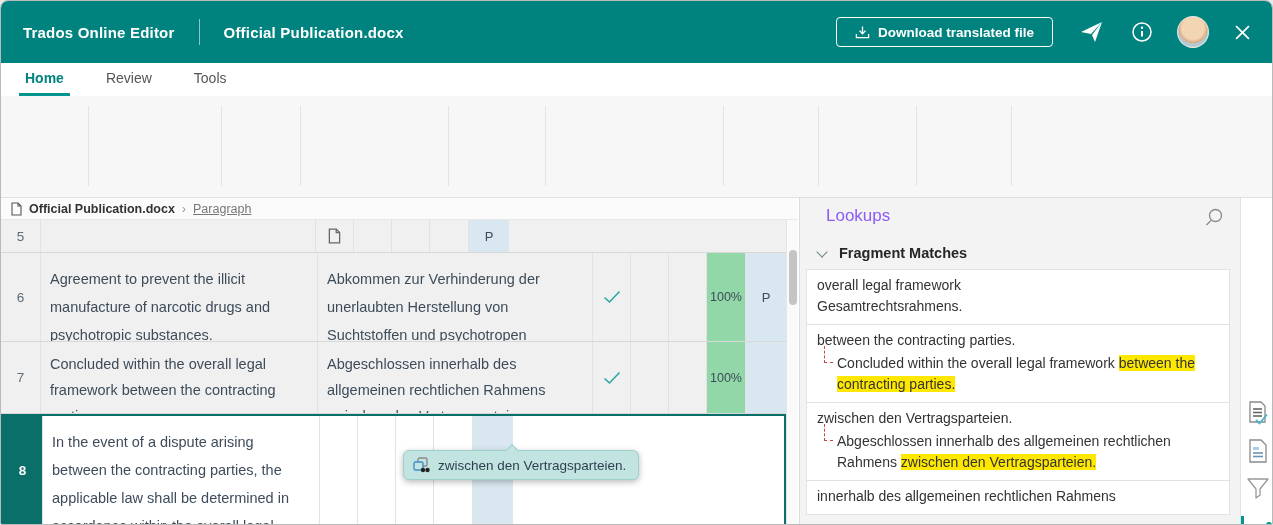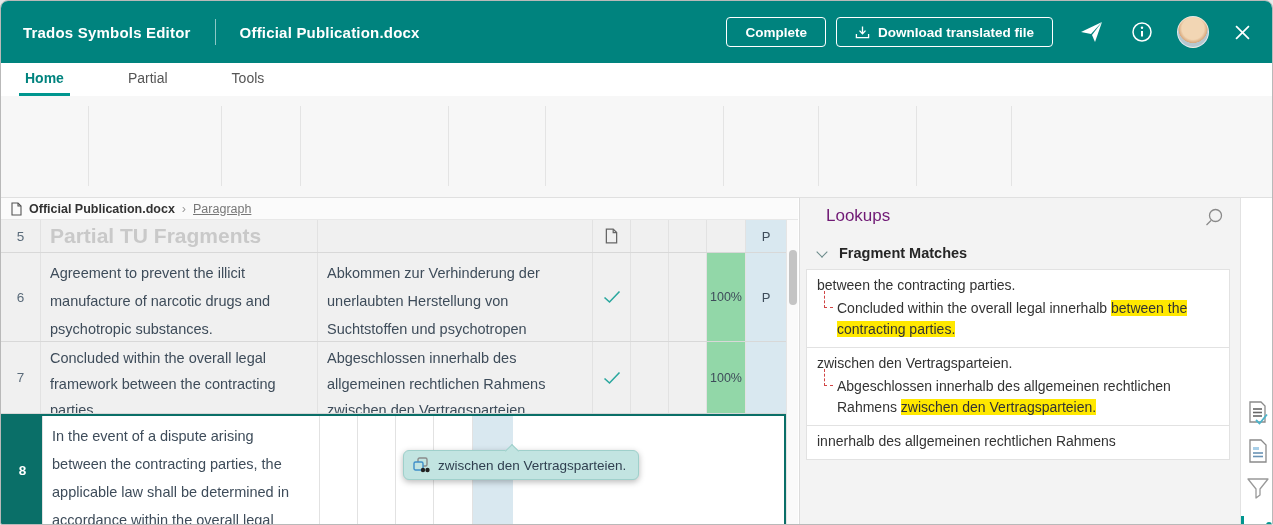--- a/index.html
+++ b/index.html
@@ -18,21 +18,21 @@
   .tb-btn { background:transparent; border:1px solid #fff; border-radius:4px; color:#fff;
     font-family:inherit; font-size:13.5px; font-weight:700; height:30px; padding:0 18px;
     display:flex; align-items:center; gap:8px; cursor:pointer; }
   .tb-btn + .tb-btn { margin-left:10px; }
   .tb-ico { margin-left:26px; display:flex; align-items:center; cursor:pointer; }
   .avatar { width:32px; height:32px; border-radius:50%; margin-left:24px;
     background:radial-gradient(circle at 50% 38%, #f2d6b4 0 46%, #d8a97e 60%, #b7c7cf 62%);
     border:1px solid rgba(255,255,255,.6); }
   
   .tabs { position:absolute; left:0; top:62px; right:0; height:33px; background:#fff;
-    display:flex; align-items:stretch; padding-left:18px;gap:22px; }
+    display:flex; align-items:stretch; padding-left:18px; }
   .tab { font-size:14px; color:#555; padding:0 6px; margin-right:30px; display:flex;
     align-items:center; border-bottom:3px solid transparent; cursor:pointer; }
   .tab.active { color:#00837e; font-weight:700; border-bottom-color:#00968f; }
   
   .ribbon { position:absolute; left:0; top:95px; right:0; height:102px; background:#f7f7f7;
     border-bottom:1px solid #e0e0e0; font-size:13.5px; }
   .rsep { position:absolute; top:10px; height:80px; width:1px; background:#e4e4e4; }
   .glabel { position:absolute; top:176px; font-size:12px; color:#9a9a9a; text-align:center; }
   .rbtn { position:absolute; display:flex; align-items:center; gap:7px; color:#444; cursor:pointer; }
   .rbtn.disabled { color:#c8c8c8; cursor:default; }
@@ -66,21 +66,21 @@
   .cell { border-right:1px solid #e2e2e2; overflow:hidden; }
   .c-num { width:40px; display:flex; align-items:center; justify-content:center;
     font-size:13.5px; color:#5a6b7a; }
   .c-src { width:277px; padding:6px 14px 0 9px; }
   .c-tgt { width:275px; padding:6px 12px 0 9px; }
   .c-st { width:38px; display:flex; align-items:center; justify-content:center; }
   .c-e1,.c-e2 { width:38px; } .c-mt { width:39px; display:flex; align-items:center; justify-content:center;
     font-size:12.5px; color:#3e4c5a; }
   .c-fl { width:40px; background:#d9e8f0; display:flex; align-items:center; justify-content:center;
     font-size:13px; color:#3e4c5a; border-right:none; }
-  .seg-text { font-size:14.5px; line-height:28px; color:#3e4c5a; }
+  .seg-text { font-size:14.5px; line-height:28px; color:#3e4c5a;margin-top:6px; }
   .heading-text { font-size:21px; font-weight:700; color:#c9c9c9; white-space:nowrap; line-height:26px; }
   .mt-green { background:#92d7a8; }
   .row-active { background:#fff; border:2px solid #0a6f68; z-index:3; }
   .row-active .c-num { background:#0a6f68; color:#fff; font-weight:700; }
   .sel { background:#c7d7e5; }
   
   .popup { position:absolute; left:402px; top:252px; height:30px; z-index:6;
     background:#c2e4e1; border:1px solid #9fd0cb; border-radius:6px;
     box-shadow:0 2px 6px rgba(0,0,0,.28); display:flex; align-items:center; gap:8px;
     padding:0 12px 0 9px; font-size:13.5px; color:#2f3f4f; }
@@ -88,21 +88,21 @@
     background:#c2e4e1; border-left:1px solid #9fd0cb; border-top:1px solid #9fd0cb;
     transform:rotate(45deg); }
   
   .vscroll { position:absolute; left:785px; top:22px; bottom:0; width:12px; background:#fafafa;
     border-left:1px solid #e5e5e5; }
   .vthumb { position:absolute; left:2px; top:30px; width:8px; height:55px; background:#c4c4c4;
     border-radius:4px; }
   
   .lookups { position:absolute; left:798px; top:0; bottom:0; width:441px; background:#f3f3f3;
     border-left:1px solid #dcdcdc; }
-  .lk-title { position:absolute; left:26px; top:8px; font-size:17px; color:#701a75; }
+  .lk-title { position:absolute; left:26px; top:8px; font-size:17px; color:#8b5cf6; }
   .lk-search { position:absolute; right:16px; top:9px; cursor:pointer; }
   .lk-sec { position:absolute; left:18px; top:47px; display:flex; align-items:center; gap:13px; cursor:pointer; }
   .lk-sec-label { font-size:14.5px; font-weight:700; color:#262626; }
   .lk-chev { width:8px; height:8px; border-right:1.6px solid #6a8a8a; border-bottom:1.6px solid #6a8a8a;
     transform:rotate(45deg); margin-top:-3px; }
   .cards { position:absolute; left:6px; top:72px; width:424px; }
   .card { background:#fff; border:1px solid #e2e2e2; margin-top:-1px; padding:5px 10px 7px 10px;
     font-size:14px; line-height:21px; color:#333; cursor:pointer; }
   .ctx { position:relative; padding-left:20px; margin-top:2px; }
   .ctx::before { content:""; position:absolute; left:7px; top:-7px; width:8px; height:16px;
@@ -117,27 +117,24 @@
   .notif-dot { position:absolute; left:25px; top:324px; width:6px; height:6px; border-radius:50%;
     background:#00968f; }
   svg { display:block; }
 </style>
 </head>
 <body>
 
 <div class="app">
 
   <header class="titlebar">
-    <span class="app-name">Trados Symbols Editor</span>
+    <span class="app-name">Trados Online Editor</span>
     <span class="tb-divider"></span>
     <span class="doc-name">Official Publication.docx</span>
     <div class="tb-right">
-      <button class="tb-btn">
-        <span>Complete</span>
-      </button>
       <button class="tb-btn">
         <span>
           <svg width="15" height="15" viewBox="0 0 16 16" fill="none" stroke="#fff" stroke-width="1.4">
             <path d="M8 1.5 V9"></path>
               <path d="M4.8 6 L8 9.3 L11.2 6"></path>
               <path d="M1.5 9.5 V13.5 H14.5 V9.5"></path>
           </svg>
         </span>
         <span>Download translated file</span>
       </button>
@@ -159,21 +156,21 @@
         <svg width="15" height="15" viewBox="0 0 14 14" stroke="#fff" stroke-width="1.6">
           <line x1="1" y1="1" x2="13" y2="13"></line>
             <line x1="13" y1="1" x2="1" y2="13"></line>
         </svg>
       </span>
     </div>
   </header>
 
   <nav class="tabs">
     <div class="tab active">Home</div>
-    <div class="tab">Partial</div>
+    <div class="tab">Review</div>
     <div class="tab">Tools</div>
   </nav>
 
   <div class="ribbon">
 
     <div class="rbtn" style="left:16px; top:113px;">
       <span class="tealglyph">↺</span>
       <span>Undo</span>
     </div>
     <div class="rbtn" style="left:16px; top:144px;">
@@ -334,23 +331,20 @@
             <path d="M7 1 V4 H10"></path>
         </svg>
       </span>
       <span class="bc-doc">Official Publication.docx</span>
       <span class="bc-sep">›</span>
       <span class="bc-sec">Paragraph</span>
     </div>
 
     <div class="grow" style="top:22px; height:33px;">
       <div class="cell c-num">5</div>
-      <div class="cell c-src" style="padding-top:3px;">
-        <div class="heading-text">Partial TU Fragments</div>
-      </div>
       <div class="cell c-tgt"></div>
       <div class="cell c-st">
         <span>
           <svg width="13" height="16" viewBox="0 0 11 14" fill="none" stroke="#666" stroke-width="1.1">
             <path d="M1 1 H7 L10 4 V13 H1 Z"></path>
               <path d="M7 1 V4 H10"></path>
           </svg>
         </span>
       </div>
       <div class="cell c-e1"></div>
@@ -436,22 +430,26 @@
           <circle cx="11.5" cy="8.5" r="6"></circle>
             <line x1="7" y1="13.5" x2="2.5" y2="18"></line>
         </svg>
       </span>
       <div class="lk-sec">
         <span class="lk-chev"></span>
         <span class="lk-sec-label">Fragment Matches</span>
       </div>
       <div class="cards">
         <div class="card">
+          <div>overall legal framework</div>
+          <div>Gesamtrechtsrahmens.</div>
+        </div>
+        <div class="card">
           <div>between the contracting parties.</div>
-          <div class="ctx"><span>Concluded within the overall legal innerhalb </span><span class="hl">between the contracting parties.</span></div>
+          <div class="ctx"><span>Concluded within the overall legal framework </span><span class="hl">between the contracting parties.</span></div>
         </div>
         <div class="card">
           <div>zwischen den Vertragsparteien.</div>
           <div class="ctx"><span>Abgeschlossen innerhalb des allgemeinen rechtlichen Rahmens </span><span class="hl">zwischen den Vertragsparteien.</span></div>
         </div>
         <div class="card">
           <div>innerhalb des allgemeinen rechtlichen Rahmens</div>
         </div>
       </div>
     </aside>

